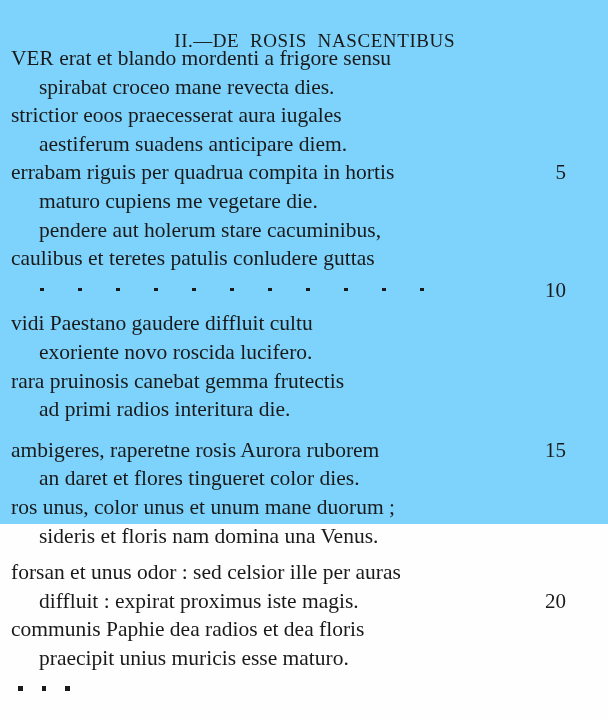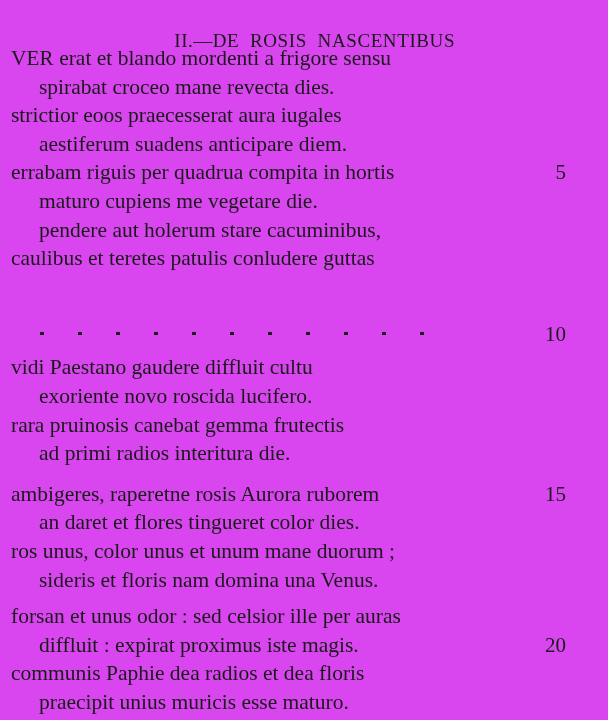--- a/index.html
+++ b/index.html
@@ -11,22 +11,22 @@
     height: 720px;
     background: #fefefe;
     font-family: "Liberation Serif", "DejaVu Serif", serif;
     color: #1a1a1a;
     overflow: hidden;
   }
 
   .page {
     position: relative;
     width: 608px;
-    height: 720px;
-    background: #d946ef;
+    height: 524px;
+    background: #7dd3fc;
   }
 
   
   .poem-title {
     position: absolute;
     top: 8px;
     left: 0;
     width: 608px;
     text-align: center;
     font-size: 19px;
@@ -87,21 +87,20 @@
     width: 58px;
     text-align: right;
     font-size: 21px;
   }
 
   
   .lacuna {
     position: relative;
     height: 28.6px;
     line-height: 28.6px;
-    margin-top: 44px;
   }
   .lacuna .dots {
     position: absolute;
     left: 40px;
     top: 0;
     display: flex;
     gap: 34.5px;
   }
   .lacuna .dots i {
     display: block;

